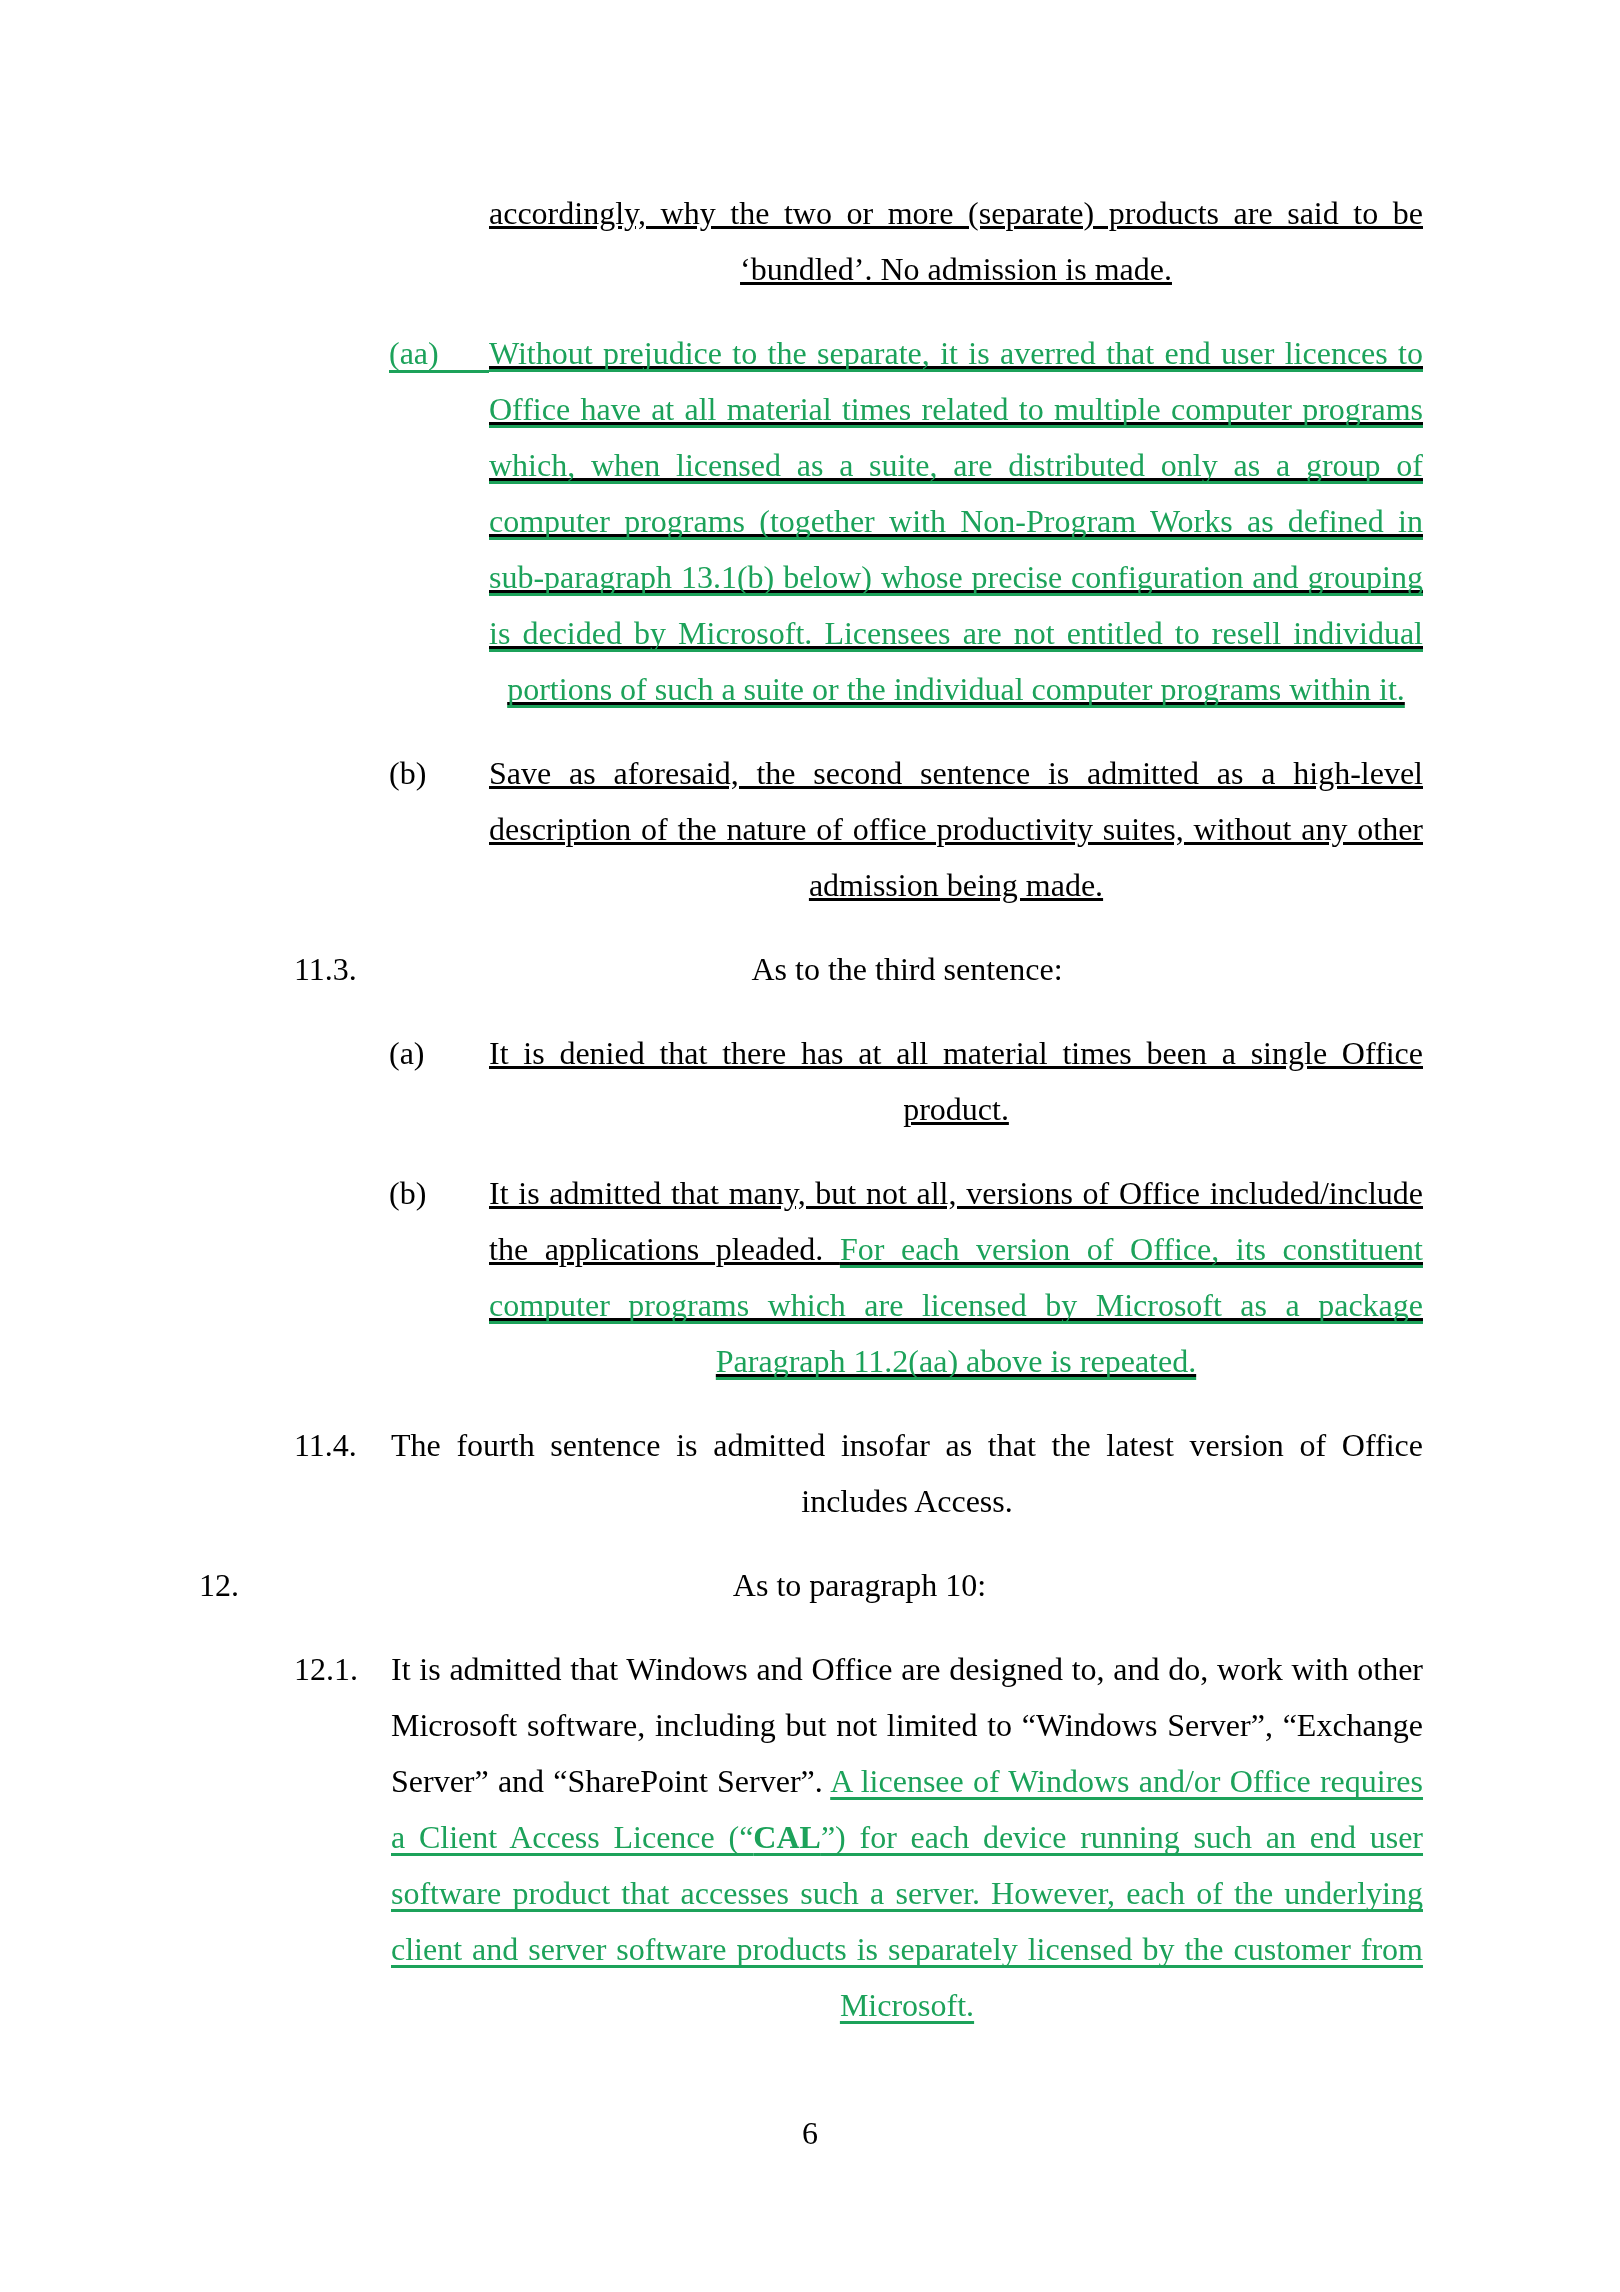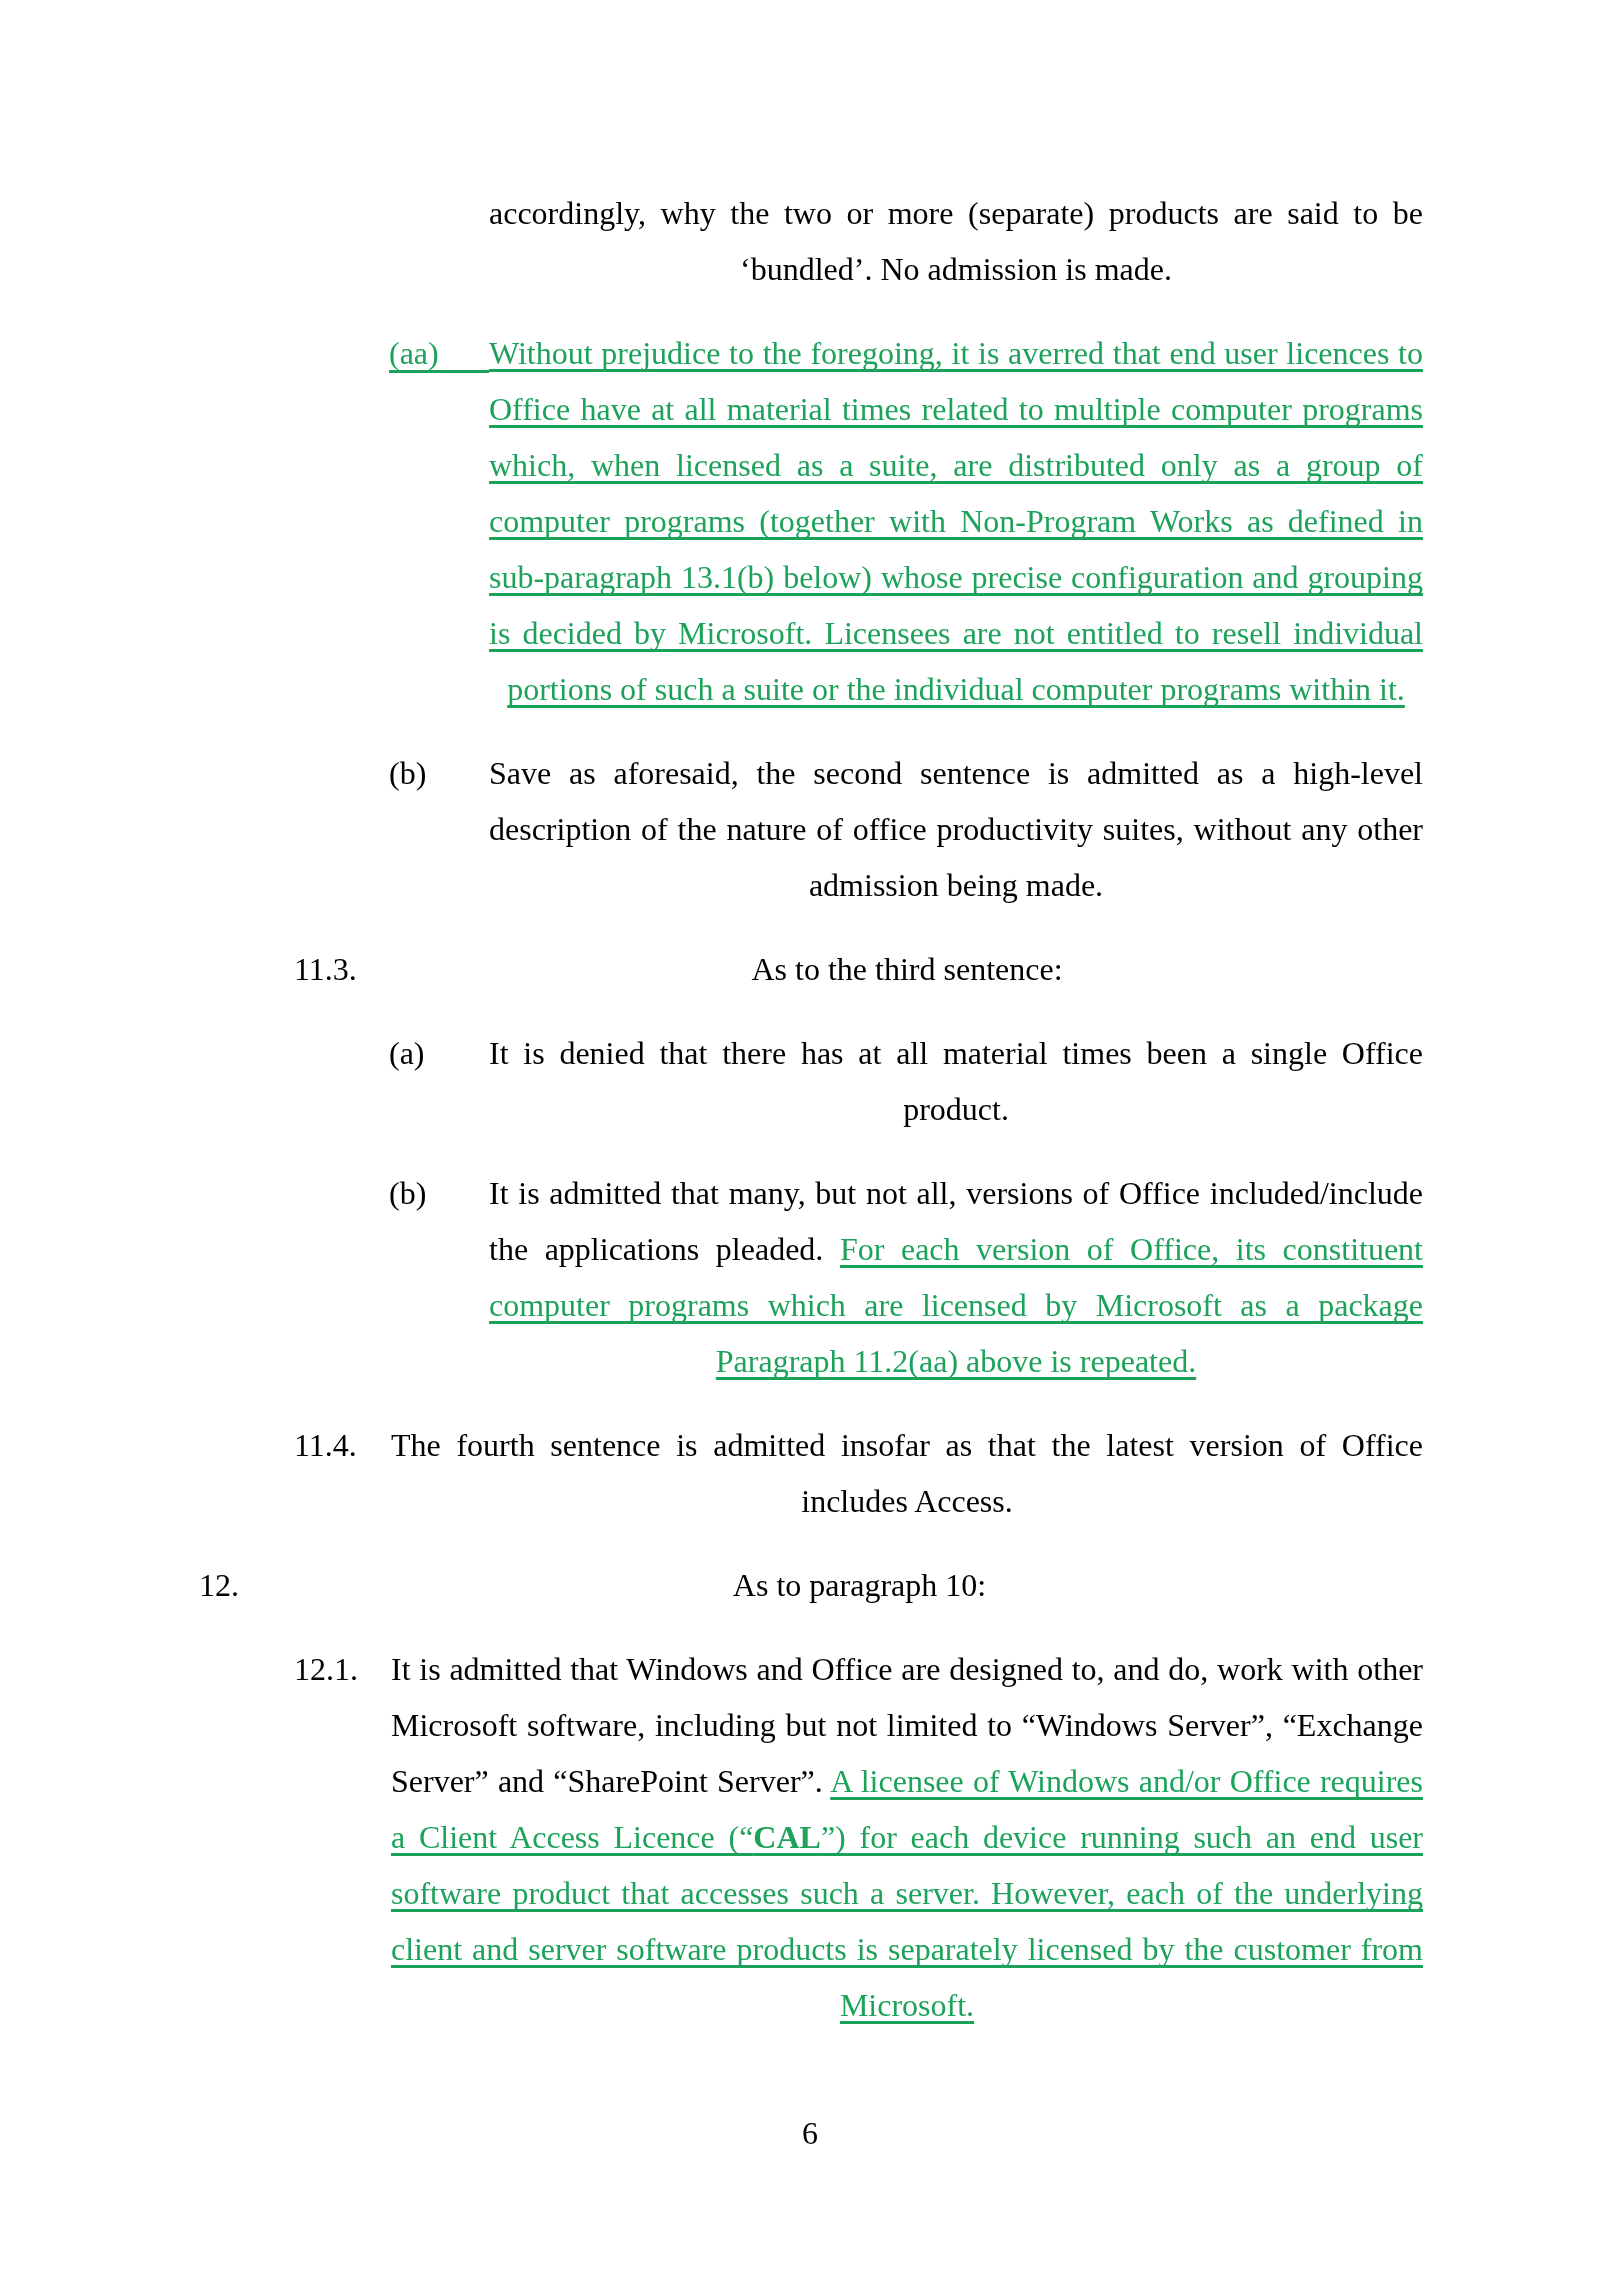--- a/index.html
+++ b/index.html
@@ -17,21 +17,21 @@
   .content {
     position: absolute;
     top: 185px;
     left: 0;
     width: 1620px;
   }
   .para { position: relative; }
   .para + .para { margin-top: 28px; }
   .indent-l1 { margin-left: 296px; width: 1127px; }
   .indent-l2 { margin-left: 391px; width: 1032px; }
-  .indent-l3 { margin-left: 489px; width: 934px; }
+  .indent-l3 { margin-left: 489px; width: 934px; text-decoration: underline; }
   .marker { position: absolute; top: 0; left: -97px; }
   .indent-l3 > .marker { left: -100px; }
   .ln { text-align: center; }
   .ln.j { text-align: justify; text-align-last: justify; }
   .run-normal { color: #000000; }
   .run-ins, .run-insb {
     color: var(--ins-color, #1CA25A);
     text-decoration: underline;
     text-decoration-thickness: 2.9px;
     text-underline-offset: 4.9px;
@@ -60,21 +60,21 @@
 <body>
 
 <div class="page">
   <div class="content" id="doc-paragraphs">
       <div class="para indent-l3">
         <div class="ln j"><span class="run-normal">accordingly, why the two or more (separate) products are said to be</span></div>
         <div class="ln"><span class="run-normal">‘bundled’. No admission is made.</span></div>
       </div>
       <div class="para indent-l3">
         <span class="marker marker-ins">(aa)</span>
-        <div class="ln j"><span class="run-ins">Without prejudice to the foregoing, it is averred that end user licences to</span></div>
+        <div class="ln j"><span class="run-ins">Without prejudice to the separate, it is averred that end user licences to</span></div>
         <div class="ln j"><span class="run-ins">Office have at all material times related to multiple computer programs</span></div>
         <div class="ln j"><span class="run-ins">which, when licensed as a suite, are distributed only as a group of</span></div>
         <div class="ln j"><span class="run-ins">computer programs (together with Non-Program Works as defined in</span></div>
         <div class="ln j"><span class="run-ins">sub-paragraph 13.1(b) below) whose precise configuration and grouping</span></div>
         <div class="ln j"><span class="run-ins">is decided by Microsoft.  Licensees are not entitled to resell individual</span></div>
         <div class="ln"><span class="run-ins">portions of such a suite or the individual computer programs within it.</span></div>
       </div>
       <div class="para indent-l3">
         <span class="marker">(b)</span>
         <div class="ln j"><span class="run-normal">Save as aforesaid, the second sentence is admitted as a high-level</span></div>

